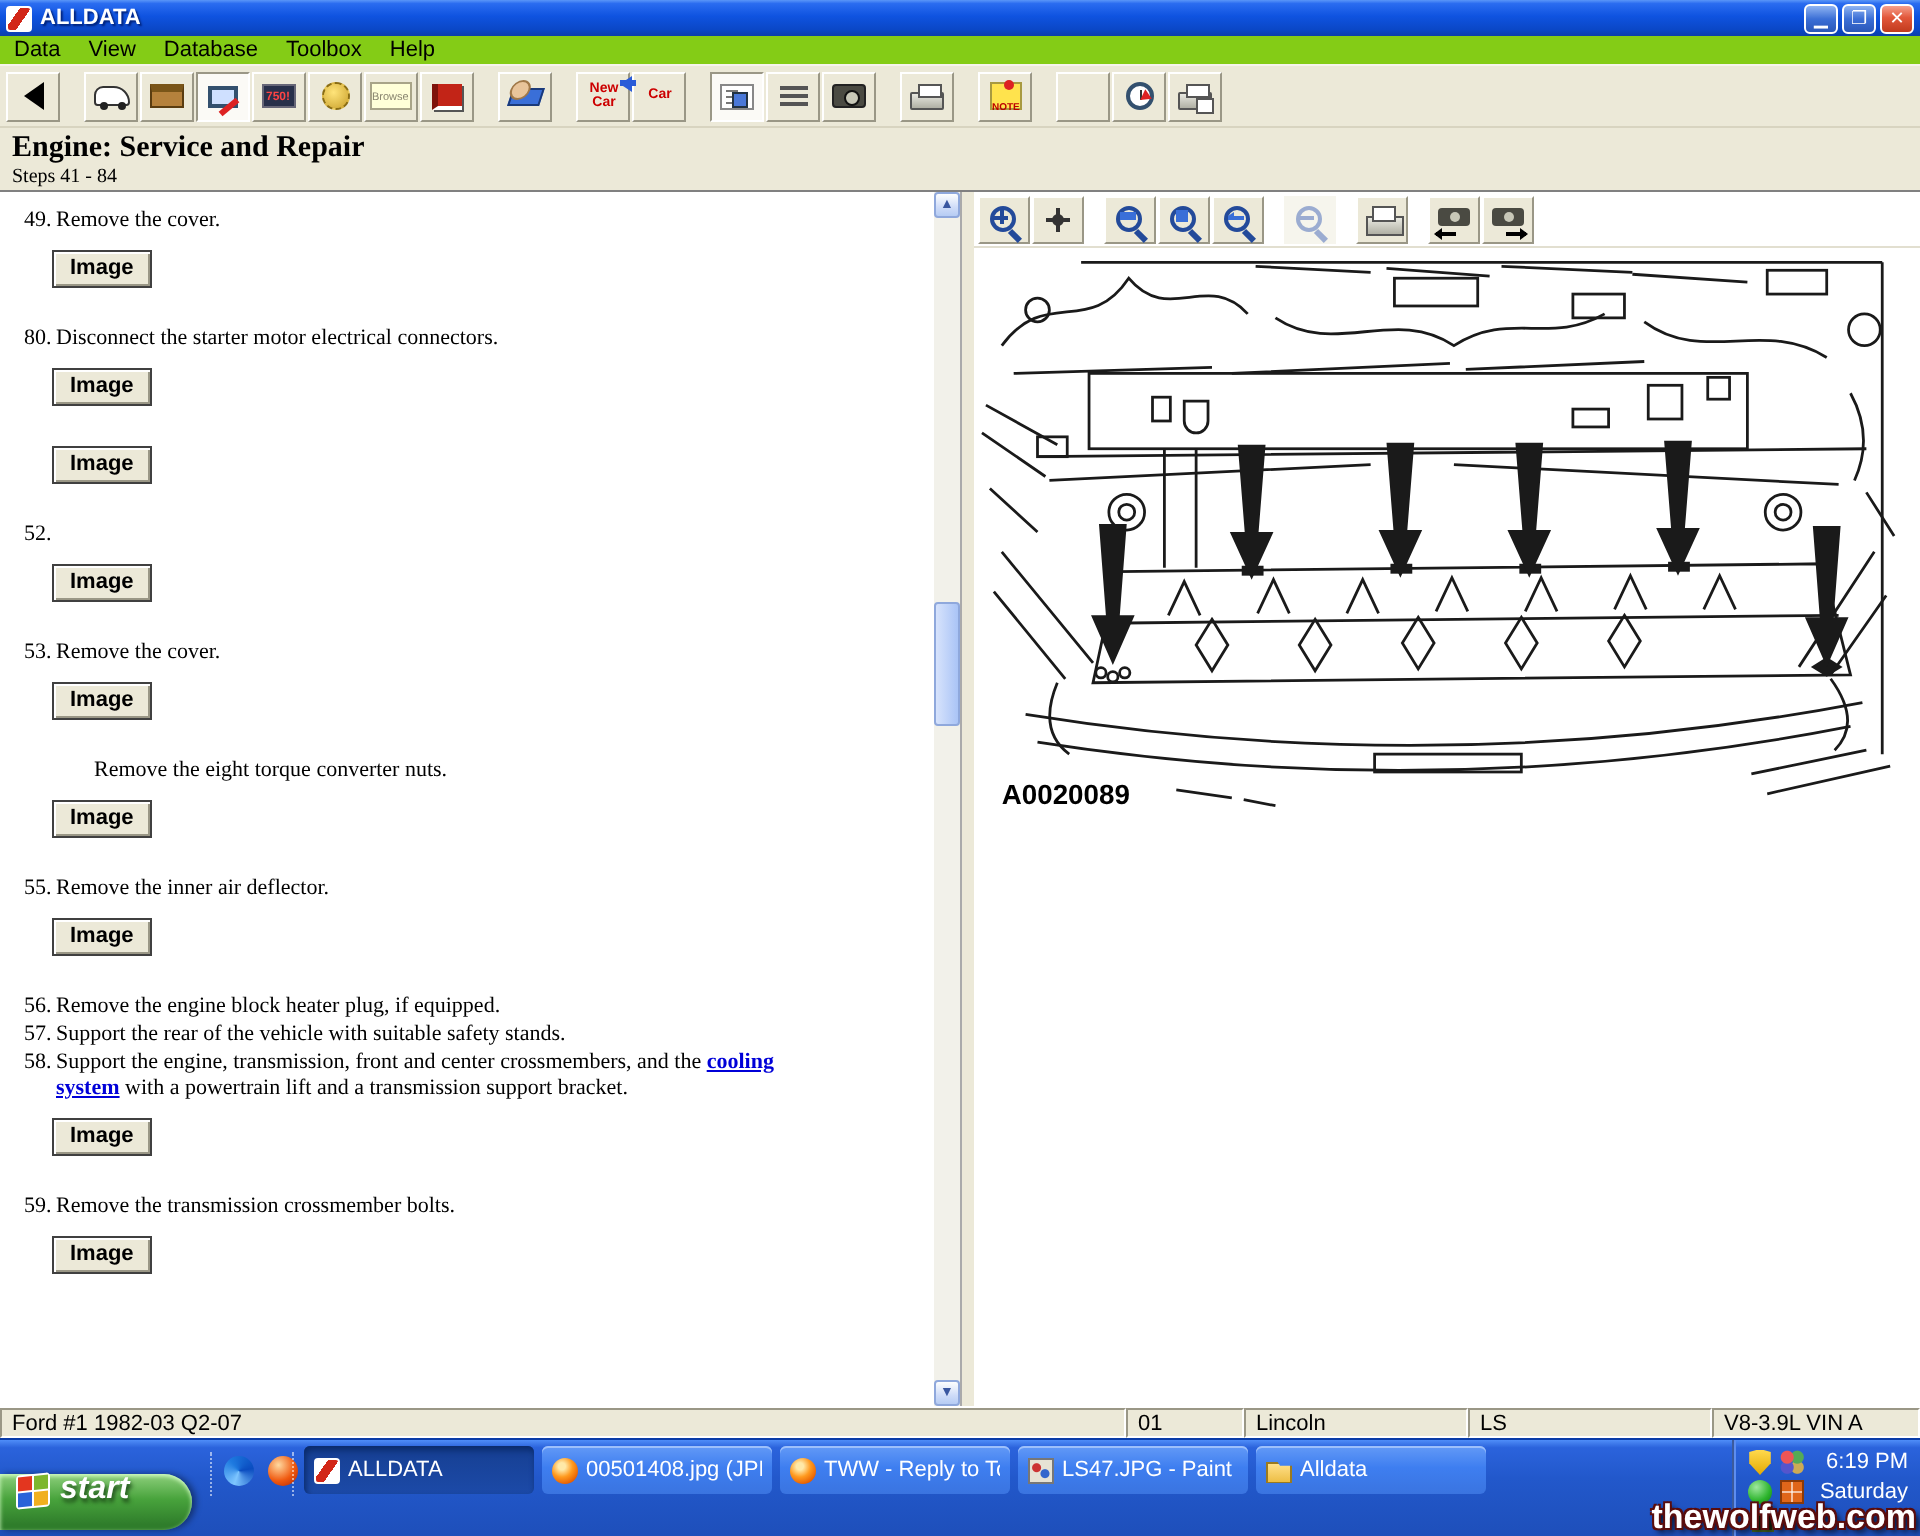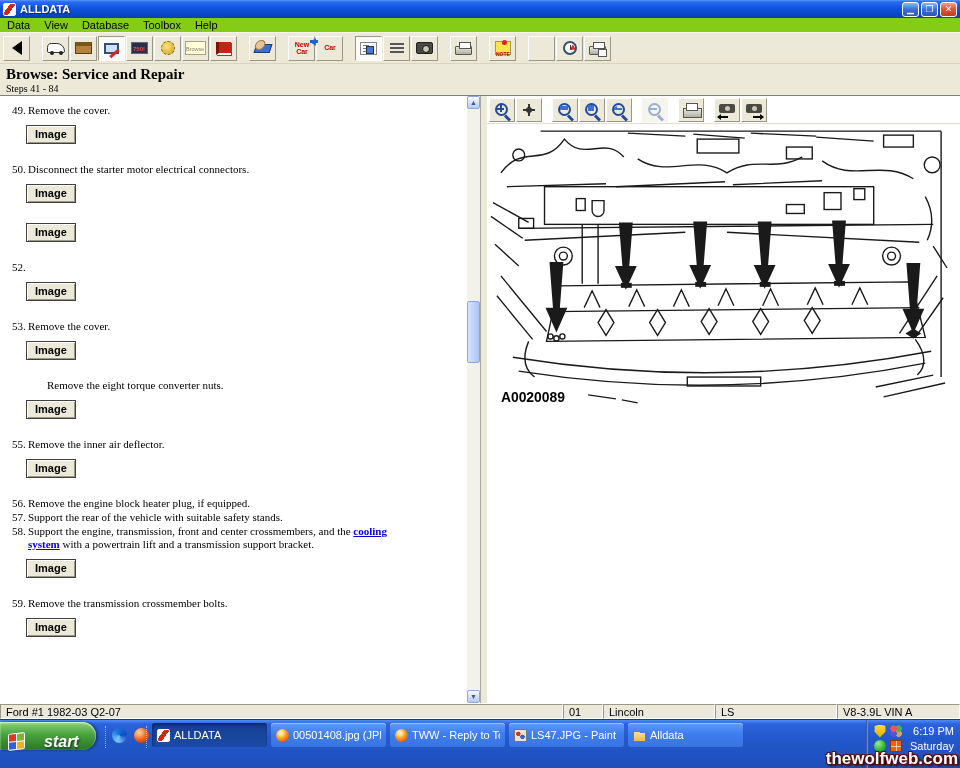--- a/index.html
+++ b/index.html
@@ -123,28 +123,28 @@
   .cam.next .arr::before{content:"";position:absolute;right:-4px;top:-2px;border:3px solid transparent;border-left:4px solid #000}
   .iv-print{position:relative;width:17px;height:14px}
   .iv-print::before{content:"";position:absolute;left:0;top:5px;width:17px;height:8px;background:linear-gradient(#e8e8e0,#b0b0a4);border:1px solid #555}
   .iv-print::after{content:"";position:absolute;left:3px;top:0;width:10px;height:6px;background:#fff;border:1px solid #555}
 
   .diagram{position:absolute;left:2px;top:30px}
 
   
   .statusbar{height:16px;background:#ece9d8;display:flex;font:11px/14px "Liberation Sans",sans-serif;flex:0 0 16px;border-top:1px solid #fff}
   .sb-cell{border:1px solid;border-color:#9a9786 #fff #fff #9a9786;padding:0 5px;white-space:nowrap;overflow:hidden}
-  .sb-c1{width:563px}.sb-c2{width:40px}.sb-c3{width:112px}.sb-c4{width:122px}.sb-c5{flex:1}
+  .sb-c1{width:563px}.sb-c2{width:59px}.sb-c3{width:112px}.sb-c4{width:122px}.sb-c5{flex:1}
 
   
   .taskbar{height:49px;flex:0 0 49px;position:relative;
     background:linear-gradient(180deg,#4f8df8 0%,#2b63dc 8%,#2258cb 40%,#1e4fba 100%);border-top:1px solid #0a3ca8}
-  .start-btn{position:absolute;left:0;top:2px;width:96px;height:28px;border-radius:0 14px 14px 0;
+  .start-btn{position:absolute;left:0;top:17px;width:96px;height:28px;border-radius:0 14px 14px 0;
     background:linear-gradient(180deg,#8ed07c,#48a33c 45%,#2f7d2b 90%);box-shadow:inset 0 1px 2px #d6ffc8,2px 0 3px rgba(0,0,0,.4);
-    display:flex;align-items:flex-end;padding-left:8px;gap:19px;cursor:pointer}
+    display:flex;align-items:flex-start;padding-left:8px;gap:5px;cursor:pointer}
   .start-lbl{color:#fff;font:bold italic 16px/1 "Liberation Sans",sans-serif;text-shadow:1px 2px 2px #1c4a18}
   .flag{display:grid;grid-template:7px 7px/7px 7px;gap:1px;background:#fff;padding:1px;border-radius:2px;transform:skewY(-6deg)}
   .flag i{display:block}
   .flag .f1{background:#e3361f}.flag .f2{background:#7eb72e}.flag .f3{background:#2a63d9}.flag .f4{background:#f0b01f}
   .qsep{position:absolute;top:6px;width:2px;height:22px;border-left:1px dotted rgba(255,255,255,.55)}
   .quick{position:absolute;left:112px;top:8px;display:flex;gap:7px}
   .ql{width:15px;height:15px;border-radius:50%}
   .ql-ie{background:conic-gradient(from 200deg,#7ec6ff,#1e7ae0,#0a4cc0,#7ec6ff)}
   .ql-red{background:radial-gradient(circle at 35% 30%,#ffd9a0,#f05a10 55%,#b02000)}
   .ql-ff{background:radial-gradient(circle at 38% 32%,#ffe9a8 0 15%,#ff9a1f 45%,#e55b00 78%,#b33f00)}
@@ -261,31 +261,31 @@
       </div>
       <div class="tb-btn">
         <span class="ic i-history"></span>
       </div>
       <div class="tb-btn">
         <span class="ic i-print-setup"></span>
       </div>
     </div>
 
   <div class="header">
-    <h1>Browse:  Service and Repair</h1>
+    <h1>Engine:  Service and Repair</h1>
     <h2>Steps 41 - 84</h2>
   </div>
 
   <div class="content">
     <div class="leftpane">
       <div class="steps"><div class="step-row">
             <span class="step-num">49.</span>
             <div class="step-text">Remove the cover.</div>
           </div><button class="img-btn">Image</button><br><div class="step-row">
-            <span class="step-num">50.</span>
+            <span class="step-num">80.</span>
             <div class="step-text">Disconnect the starter motor electrical connectors.</div>
           </div><button class="img-btn">Image</button><br><button class="img-btn">Image</button><br><div class="step-row">
             <span class="step-num">52.</span>
           </div><button class="img-btn">Image</button><br><div class="step-row">
             <span class="step-num">53.</span>
             <div class="step-text">Remove the cover.</div>
           </div><button class="img-btn">Image</button><br><div class="step-text2">Remove the eight torque converter nuts.</div><button class="img-btn">Image</button><br><div class="step-row">
             <span class="step-num">55.</span>
             <div class="step-text">Remove the inner air deflector.</div>
           </div><button class="img-btn">Image</button><br><div class="step-row tight">

